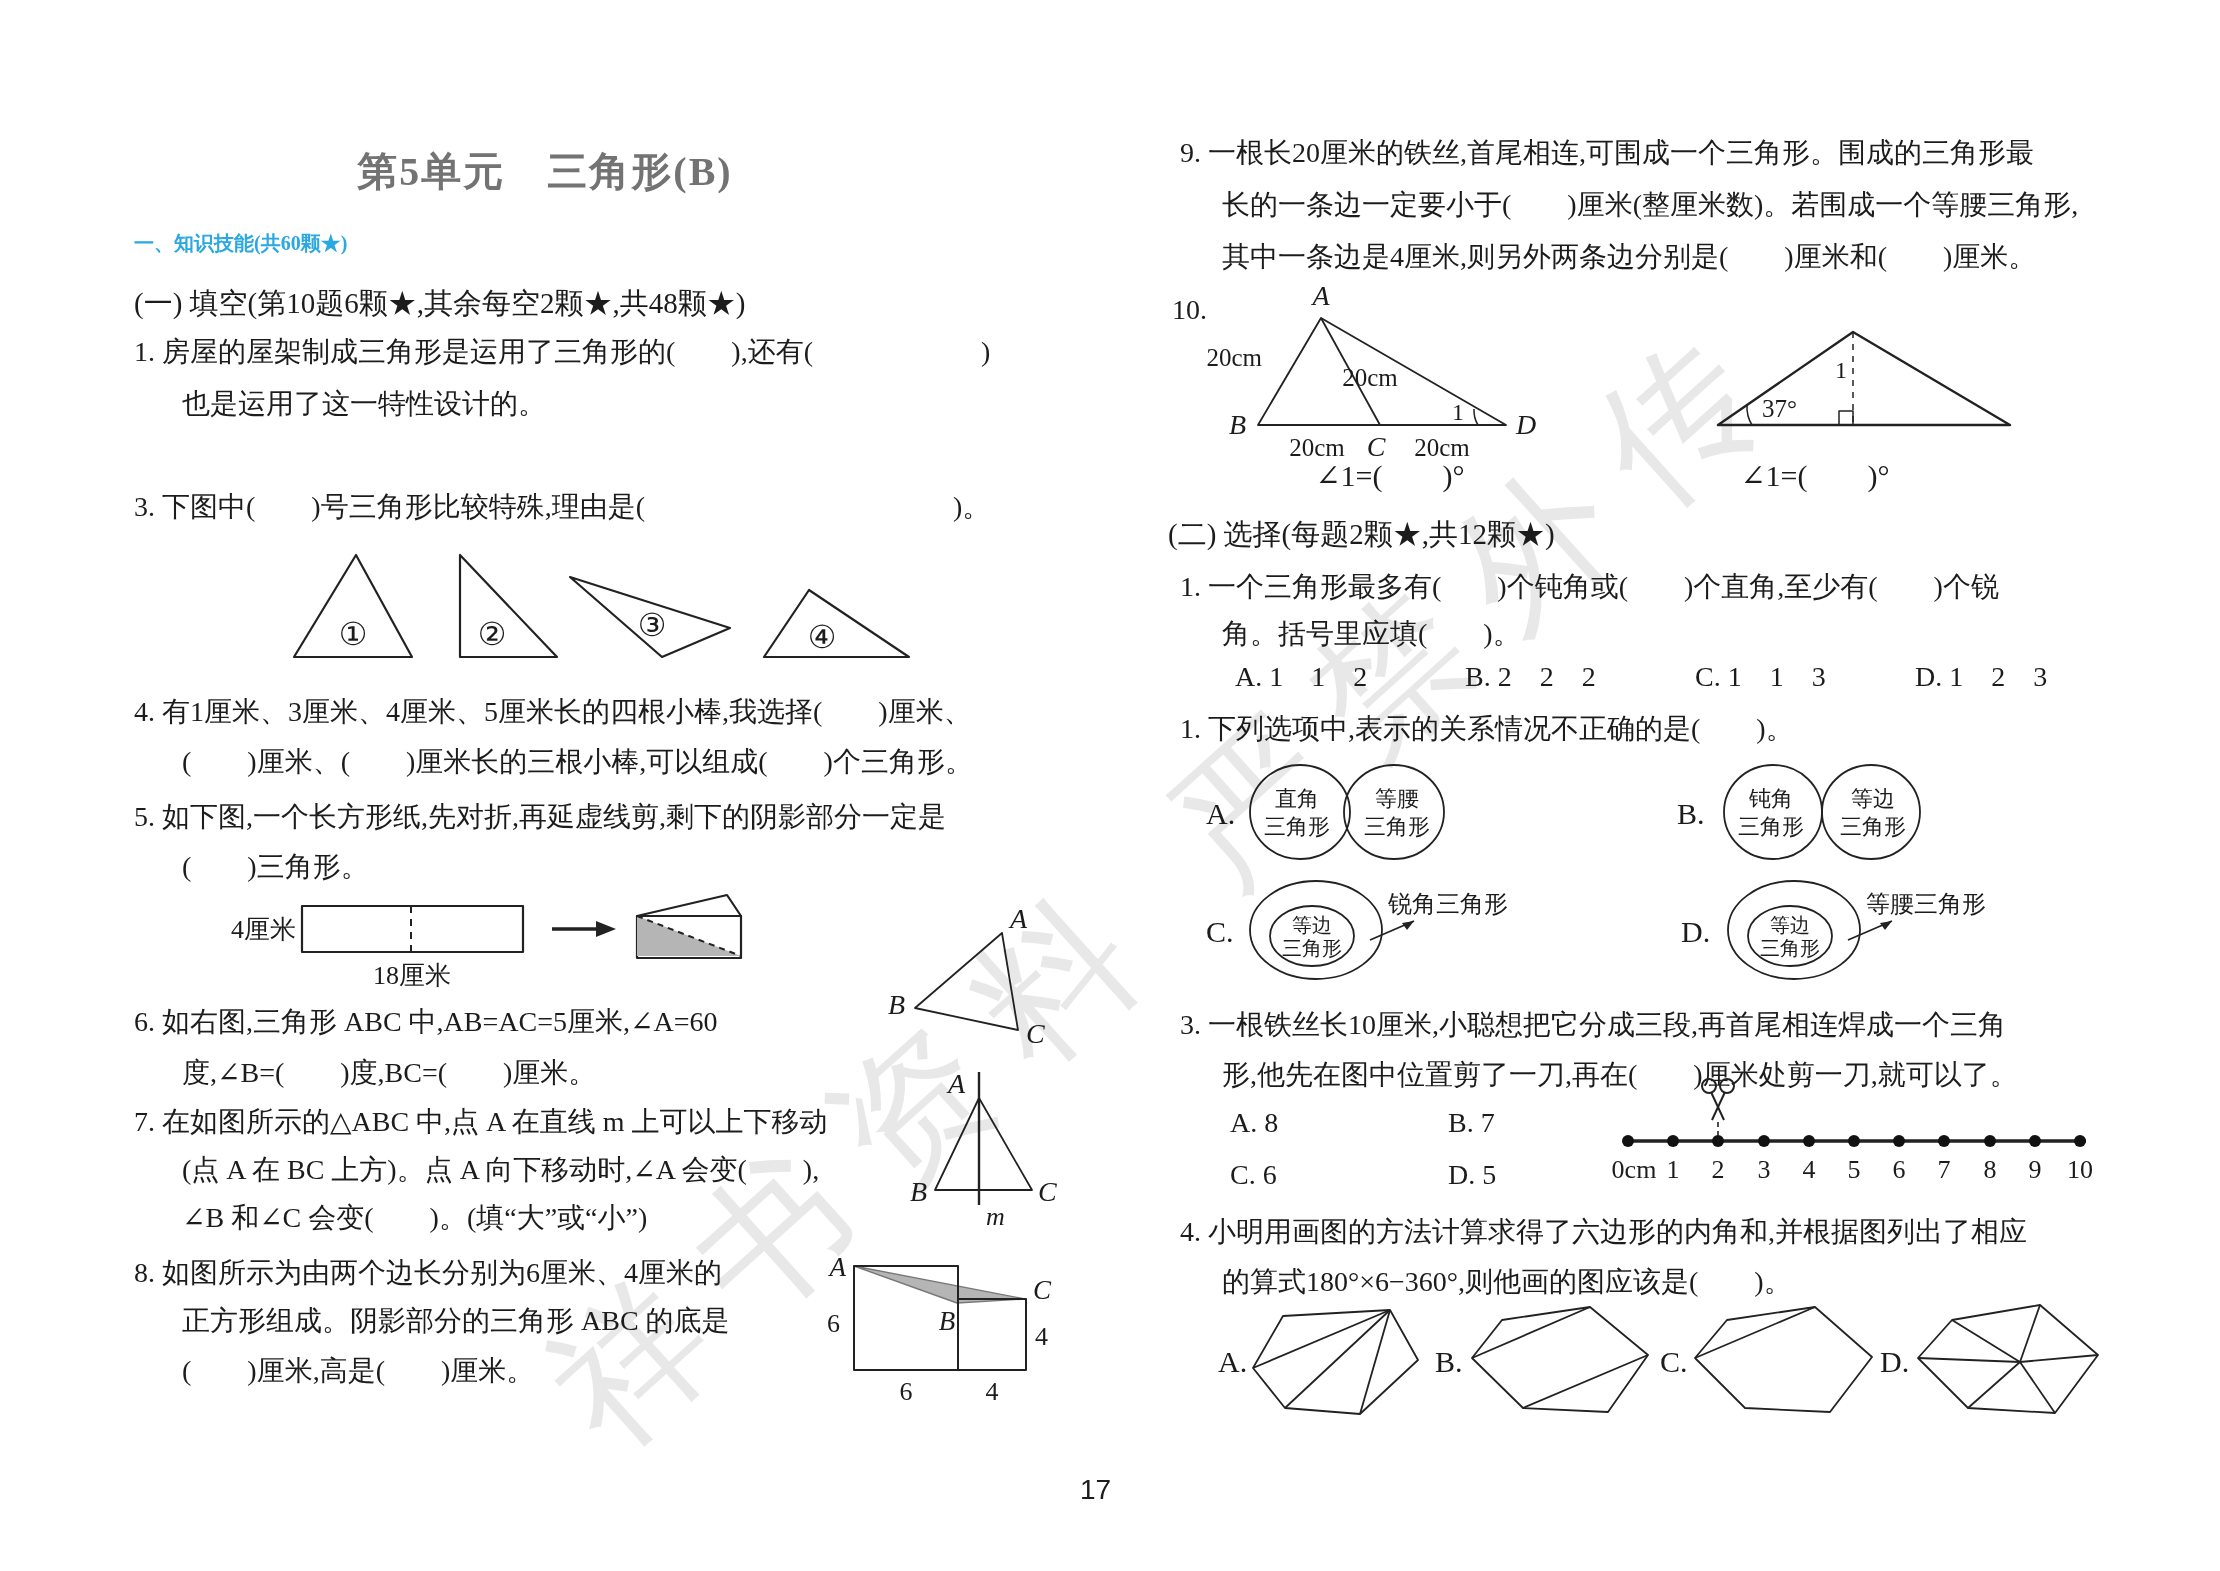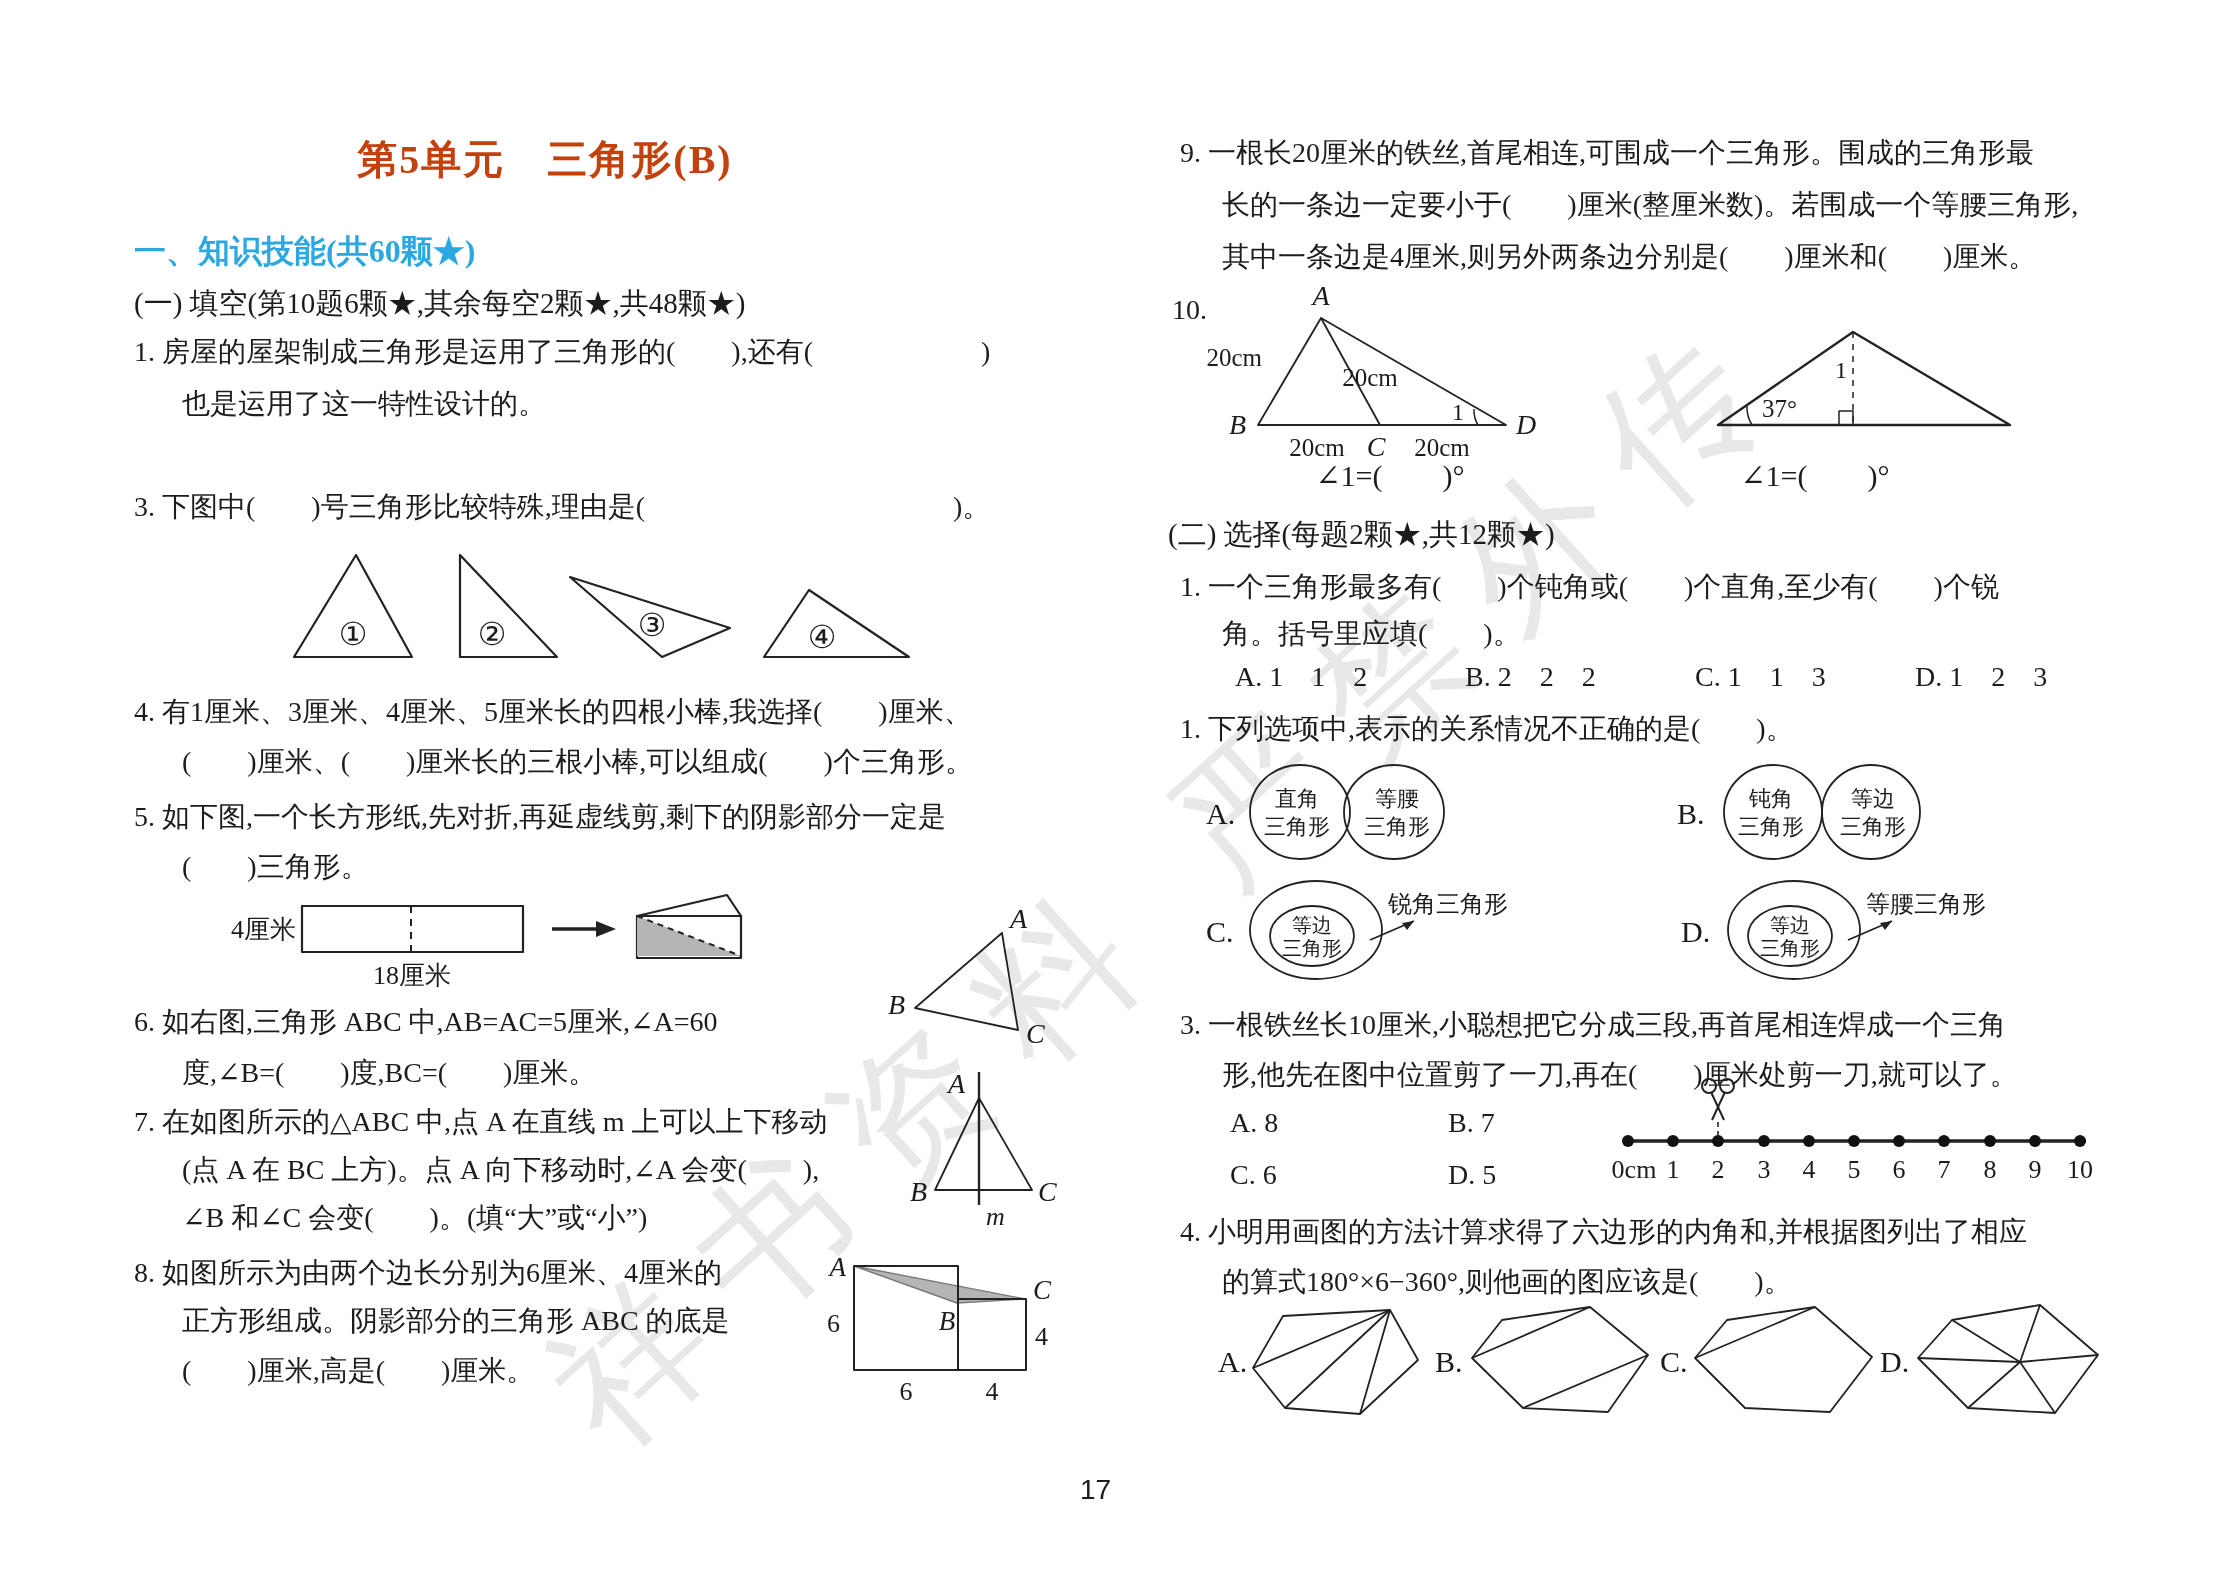--- a/index.html
+++ b/index.html
@@ -1,22 +1,22 @@
 <!DOCTYPE html>
 <html><head>
 <meta charset="utf-8">
 <style>
   html,body{margin:0;padding:0;background:#e8e8e8;}
   #page{position:relative;width:2220px;height:1571px;background:#ffffff;overflow:hidden;
         font-family:"Liberation Serif","DejaVu Serif",serif;color:#1c1c1c;}
   .ln{position:absolute;font-size:28px;line-height:34px;white-space:nowrap;letter-spacing:0px;}
   .blue{color:#2BA7E1;font-weight:bold;}
-  #title{position:absolute;top:132px;left:0;width:1090px;text-align:center;
-         font-size:40px;font-weight:bold;color:#c2410c;letter-spacing:2px;}
-  #h1{position:absolute;top:230px;left:134px;font-size:32px;}
+  #title{position:absolute;top:144px;left:0;width:1090px;text-align:center;
+         font-size:40px;font-weight:bold;color:#737373;letter-spacing:2px;}
+  #h1{position:absolute;top:230px;left:134px;font-size:20px;}
   #sub1{position:absolute;top:284px;left:134px;font-size:29px;}
   #sub2{position:absolute;top:515px;left:1168px;font-size:29px;}
   #watermark{position:absolute;left:320px;top:780px;width:1700px;text-align:center;
              font-size:150px;color:rgba(110,110,110,0.16);letter-spacing:40px;
              transform:rotate(-42deg);transform-origin:center;pointer-events:none;
              font-family:"Liberation Serif",serif;white-space:nowrap;}
   #pagenum{position:absolute;top:1474px;left:1080px;font-size:28px;
            font-family:"Liberation Sans",sans-serif;}
   svg#overlay{position:absolute;left:0;top:0;}
   svg text{font-family:"Liberation Serif","DejaVu Serif",serif;fill:#1c1c1c;}

